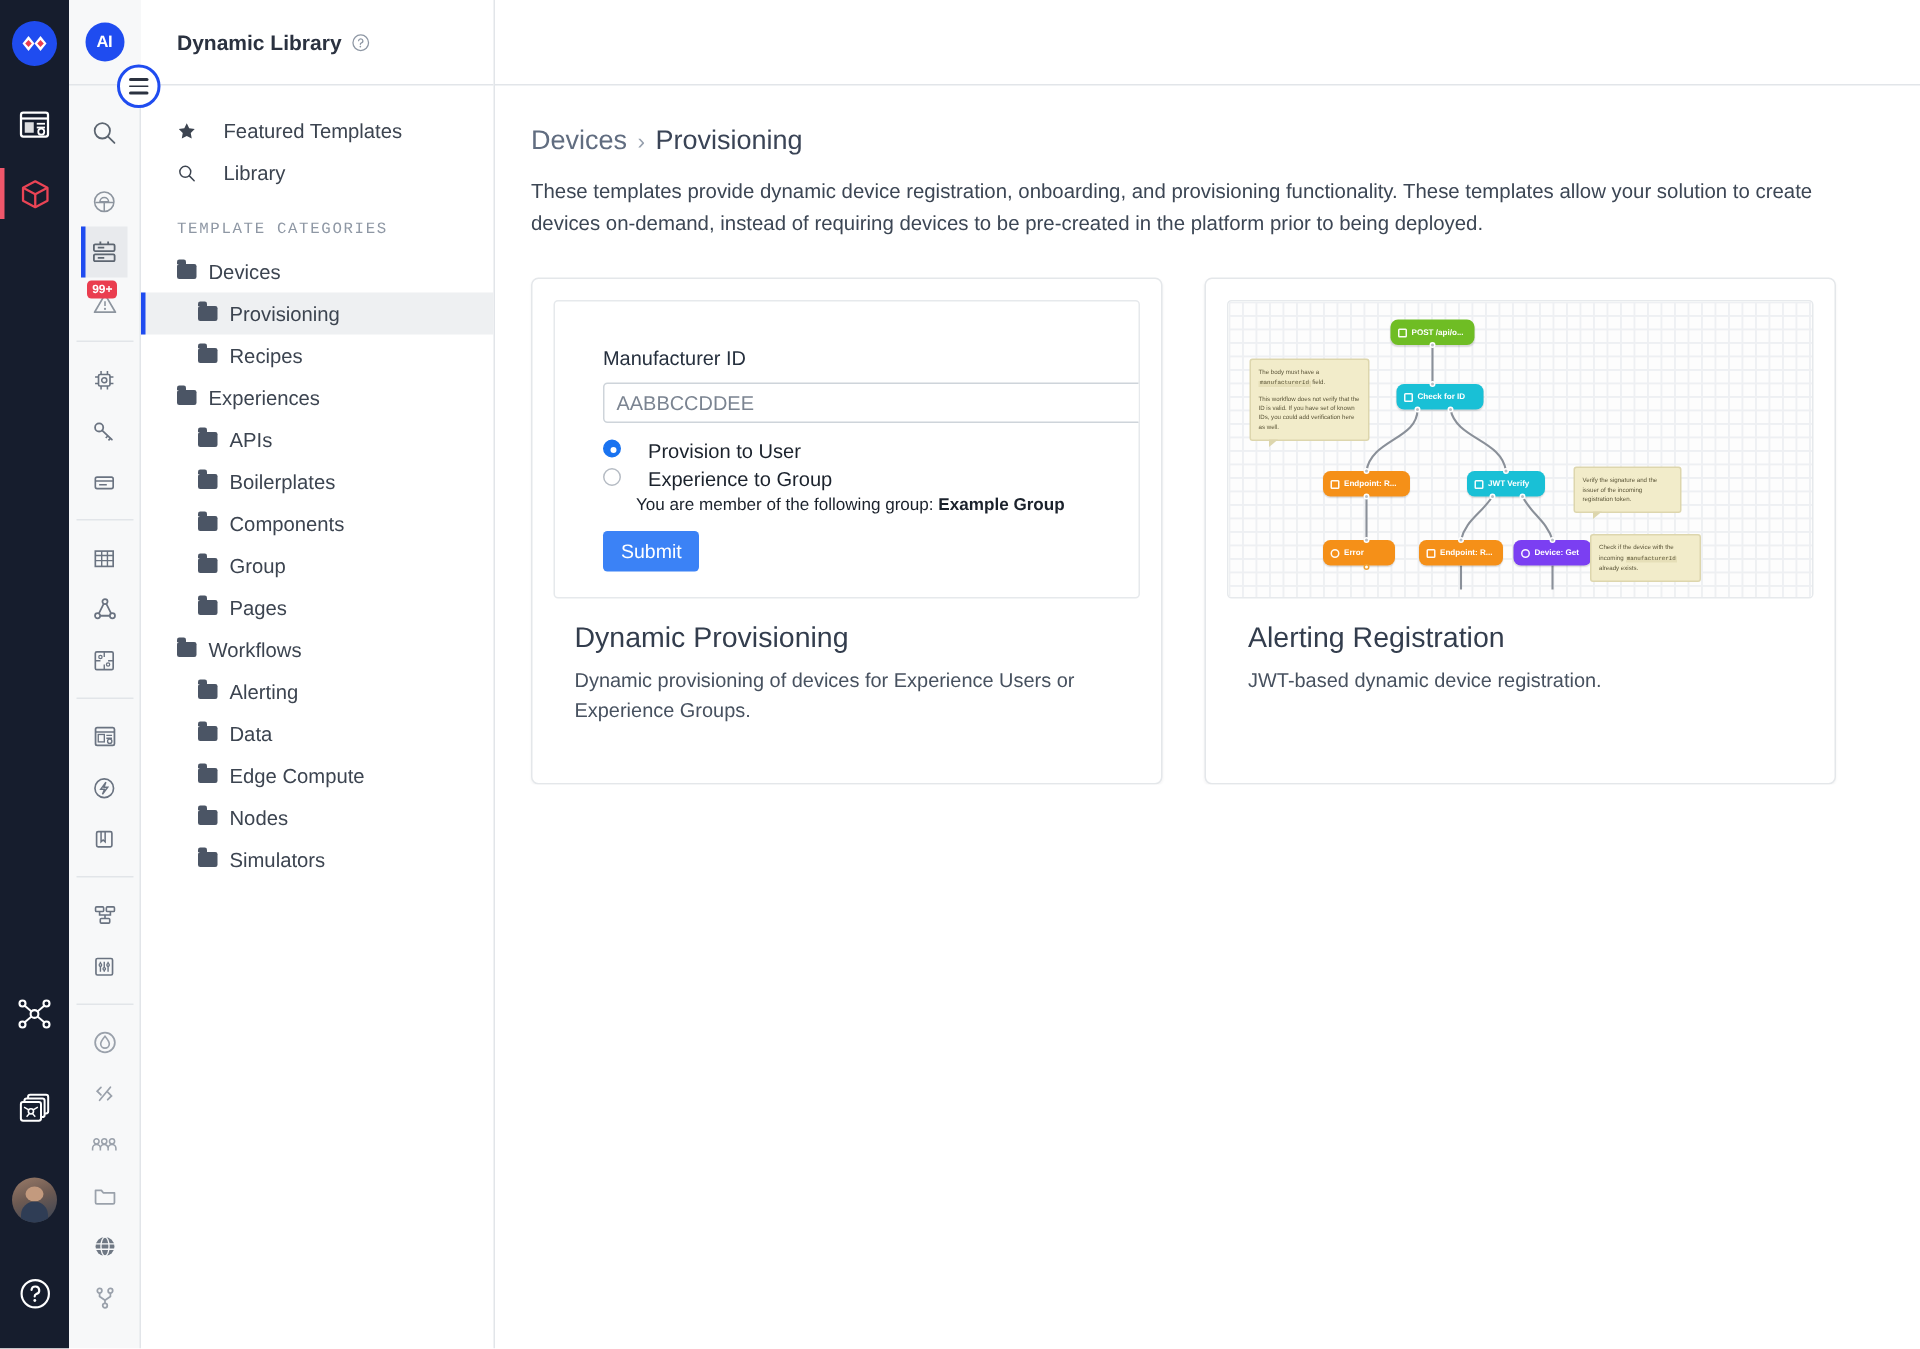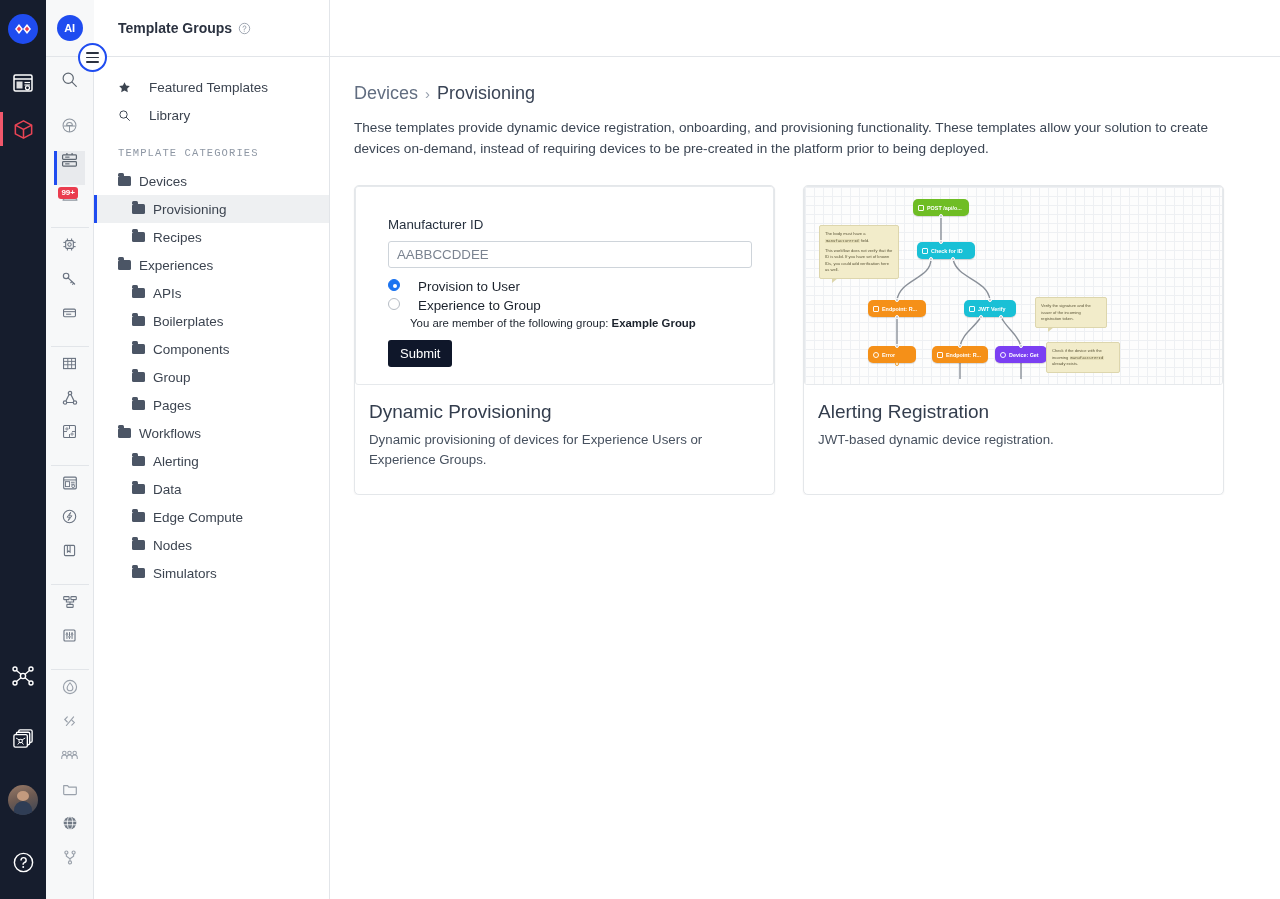--- a/index.html
+++ b/index.html
@@ -67,21 +67,21 @@
   }
   .circle-ai {
     width: 26px; height: 26px; border-radius: 50%;
     background: #1f4cf0; color: #fff;
     font-size: 11px; font-weight: bold;
     display: flex; align-items: center; justify-content: center;
     letter-spacing: -0.3px;
   }
   .rail-light-icon {
     width: 31px; height: 34px;
-    display: flex; justify-content: center;
+    display: flex; align-items: center; justify-content: center;
     position: relative;
     color: #6a7381;
   }
   .rail-light-icon.sel { background:#e8eaed; }
   .rail-light-icon.sel::before {
     content:""; position:absolute; left:0; top:0; width:3px; height:100%;
     background:#1f4cf0;
   }
   .rail-sep { width:38px; height:1px; background:#e2e5e9; margin:8px 0; }
   .badge99 {
@@ -158,20 +158,21 @@
   .intro {
     margin-top: 14px; font-size: 13.6px; line-height: 1.52;
     color: #3c4654; max-width: 875px;
   }
 
   .cards { display: flex; gap: 28px; margin-top: 26px; }
   .card {
     width: 421px; background: #fff;
     border: 1px solid #e4e7ea; border-radius: 5px;
     box-shadow: 0 1px 2px rgba(20,28,40,.05);
+    padding: 14px;
   }
   .card-preview {
     height: 199px; border: 1px solid #e6e9ec; border-radius: 3px;
     overflow: hidden; background: #fff; position: relative;
   }
   .card-title { font-size: 19px; color: #333d4d; margin: 16px 0 0 14px; }
   .card-desc {
     font-size: 13.3px; color: #47515f; line-height: 1.5;
     margin: 7px 14px 24px 14px;
   }
@@ -192,21 +193,21 @@
   }
   .radio.on { background:#1a73f0; border-color:#1a73f0; position:relative; }
   .radio.on::after {
     content:""; position:absolute; left:3.5px; top:3.5px;
     width:4px; height:4px; border-radius:50%; background:#fff;
   }
   .fp-radio-label { font-size: 13.4px; color: #1b222c; }
   .fp-note { font-size: 11.4px; color: #1b222c; margin: 4px 0 0 22px; }
   .fp-note b { font-weight: bold; }
   .fp-submit {
-    margin-top: 11px; background: #0f172a; color: #fff;
+    margin-top: 11px; background: #3b82f6; color: #fff;
     font-size: 13px; padding: 6px 12px; border-radius: 3px;
     display: inline-block; border: none;
   }
 
   
   .wf { position: absolute; inset: 0; background: #fdfdfd; overflow: hidden; }
   .wf-grid {
     position:absolute; inset:0;
     background-image:
       linear-gradient(to right, #eceef1 1px, transparent 1px),
@@ -540,21 +541,21 @@
   </div>
 
   <div class="hamburger">
     <span></span>
     <span></span>
     <span></span>
   </div>
 
   <div class="nav">
     <div class="nav-head">
-      <span class="nav-title">Template Groups</span>
+      <span class="nav-title">Dynamic Library</span>
       <svg width="13" height="13" viewBox="0 0 20 20">
         <circle cx="10" cy="10" r="8" fill="none" stroke="#8e97a4" stroke-width="1.3"></circle>
         <path d="M7.8 7.9a2.2 2.2 0 1 1 2.5 2.4c-.5.2-.7.7-.7 1.3" fill="none" stroke="#8e97a4" stroke-width="1.3" stroke-linecap="round"></path>
         <circle cx="9.6" cy="14" r=".85" fill="#8e97a4"></circle>
       </svg>
     </div>
 
     <div class="nav-body">
 
       <div class="nav-link">

